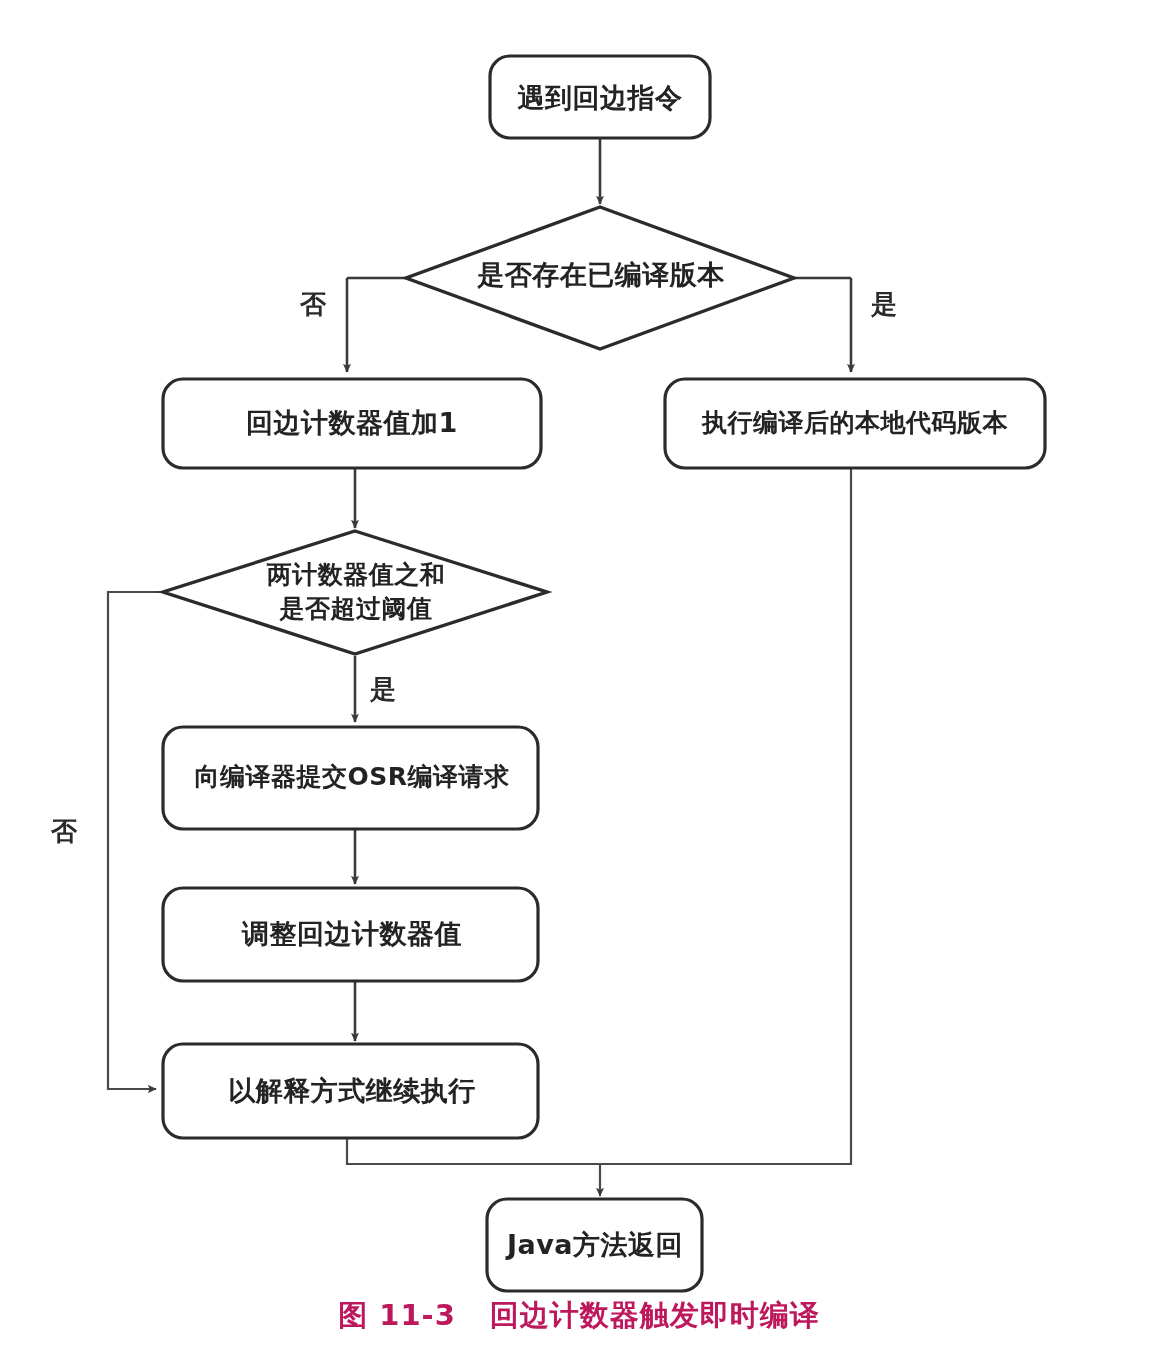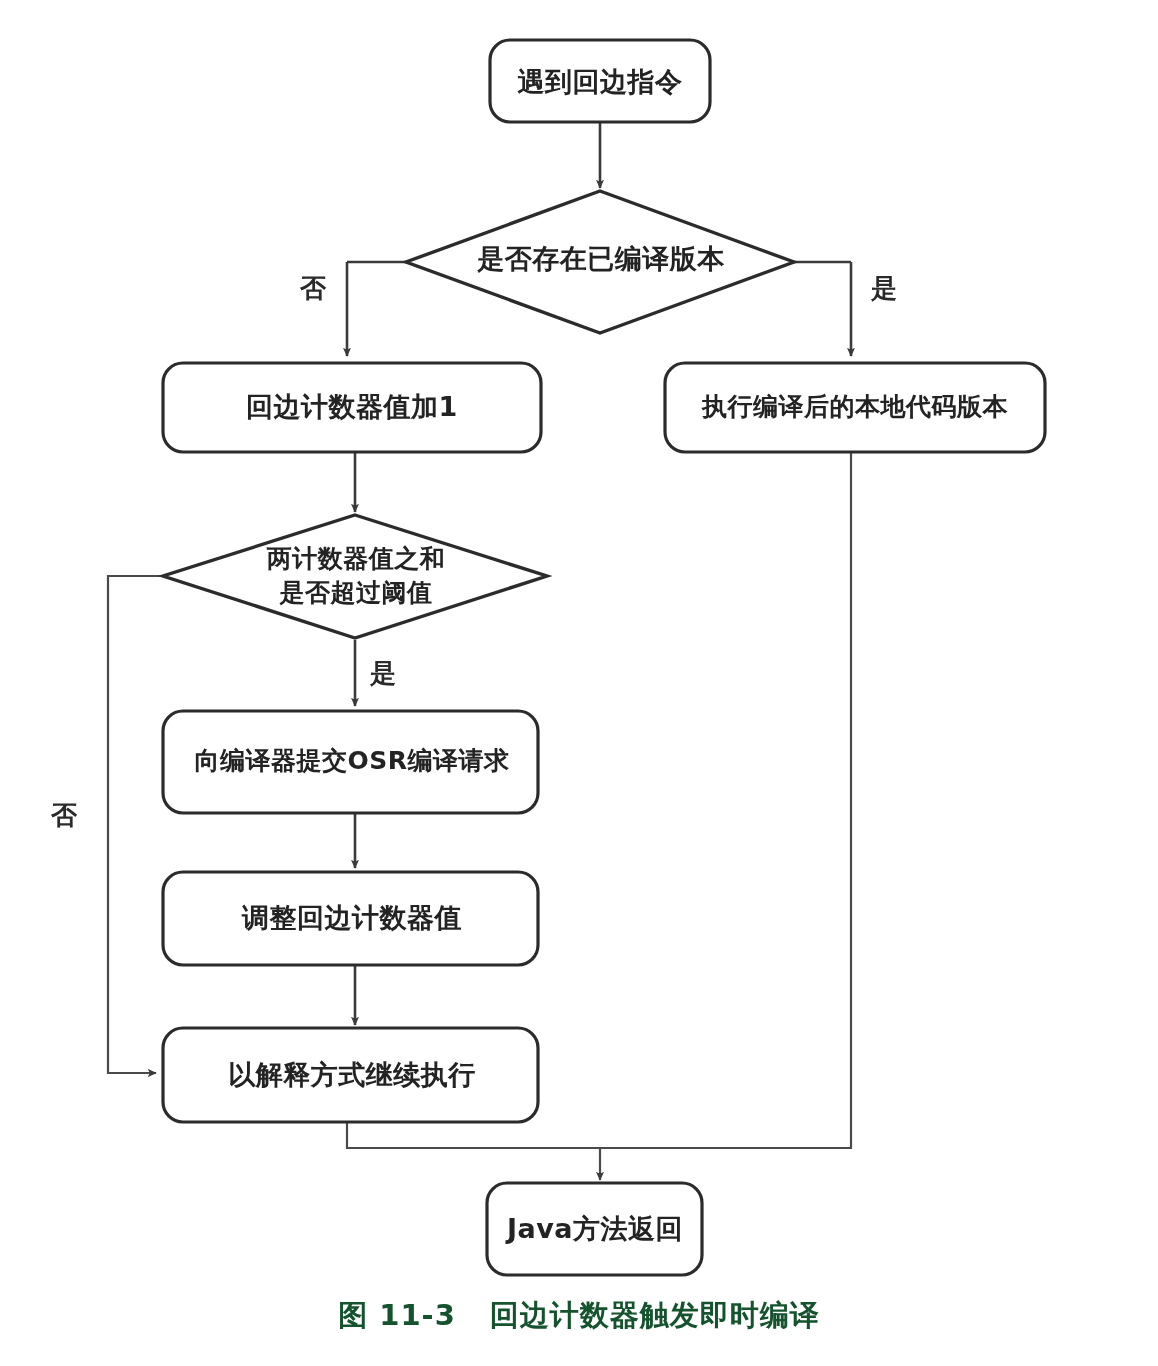--- a/index.html
+++ b/index.html
@@ -11,21 +11,21 @@
     width: 1158px;
     height: 1366px;
     font-family: "Liberation Serif", "DejaVu Serif", serif;
     color: #1a1a1a;
     overflow: hidden;
     position: relative;
   }
   #flow-root {
     position: absolute;
     left: 0;
-    top: 0;
+    top: 16px;
     width: 1158px;
     height: 1043px;
   }
   svg.flow {
     display: block;
     width: 1158px;
     height: 1366px;
   }
   .node-shape {
     fill: #ffffff;
@@ -70,21 +70,21 @@
   }
   .caption {
     position: absolute;
     left: 0;
     top: 1296px;
     width: 1158px;
     text-align: center;
     font-family: "DejaVu Sans", "Liberation Sans", sans-serif;
     font-size: 29px;
     font-weight: 700;
-    color: #14532d;
+    color: #be185d;
     letter-spacing: 1px;
   }
   .caption .cap-num { margin-right: 34px; }
 </style>
 </head>
 <body>
 
 <div id="flow-root">
   <svg class="flow" viewBox="0 0 1158 1366" xmlns="http://www.w3.org/2000/svg">
     <defs>

